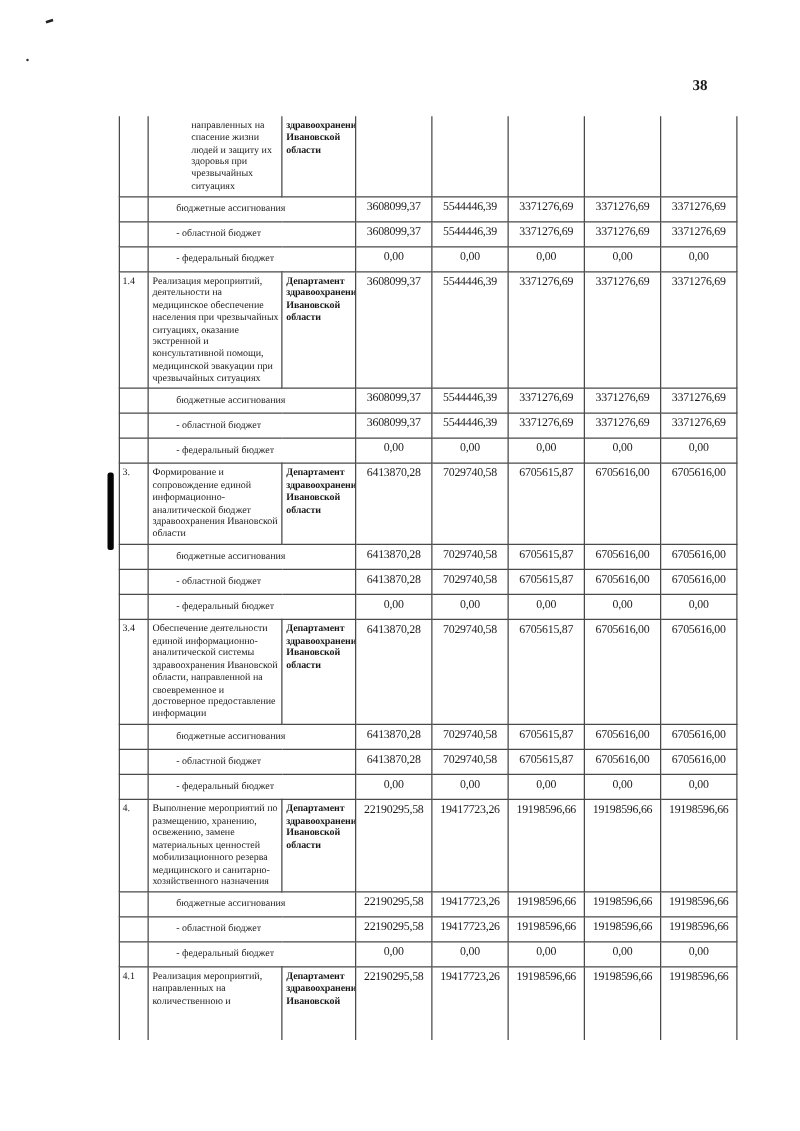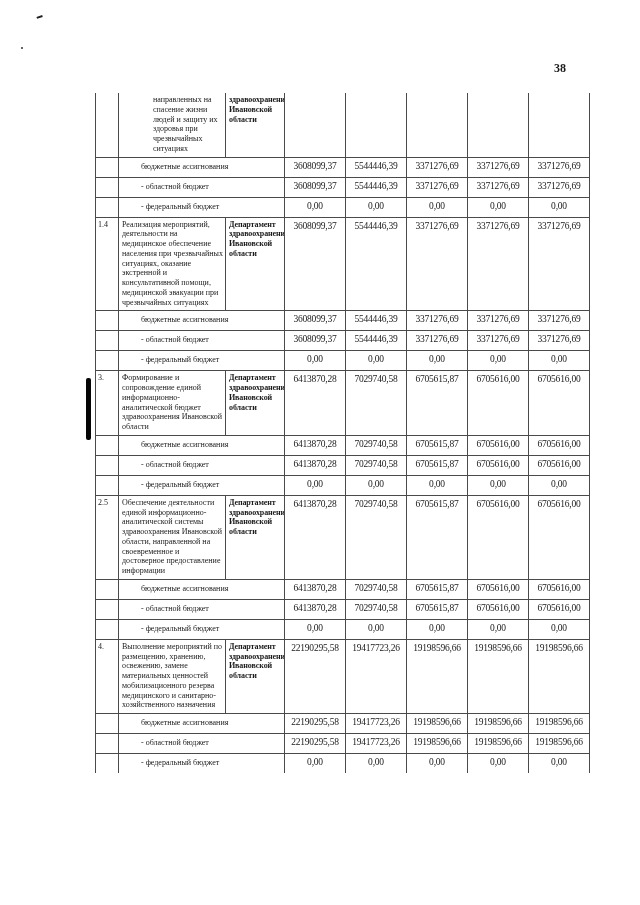--- a/index.html
+++ b/index.html
@@ -198,21 +198,21 @@
       <tr class="row-sub">
         <td class="num-cell"></td>
         <td class="label-cell" colspan="2">- федеральный бюджет</td>
         <td class="val-cell">0,00</td>
         <td class="val-cell">0,00</td>
         <td class="val-cell">0,00</td>
         <td class="val-cell">0,00</td>
         <td class="val-cell">0,00</td>
       </tr>
       <tr class="row-main">
-        <td class="num-cell">2.5</td>
+        <td class="num-cell">3.4</td>
         <td class="desc-cell">Обеспечение деятельности единой информационно-аналитической системы здравоохранения Ивановской области, направленной на своевременное и достоверное предоставление информации</td>
         <td class="dept-cell">Департамент здравоохранения Ивановской области</td>
         <td class="val-cell">6413870,28</td>
         <td class="val-cell">7029740,58</td>
         <td class="val-cell">6705615,87</td>
         <td class="val-cell">6705616,00</td>
         <td class="val-cell">6705616,00</td>
       </tr>
       <tr class="row-sub">
         <td class="num-cell"></td>
@@ -271,14 +271,24 @@
       </tr>
       <tr class="row-sub">
         <td class="num-cell"></td>
         <td class="label-cell" colspan="2">- федеральный бюджет</td>
         <td class="val-cell">0,00</td>
         <td class="val-cell">0,00</td>
         <td class="val-cell">0,00</td>
         <td class="val-cell">0,00</td>
         <td class="val-cell">0,00</td>
       </tr>
+      <tr class="row-main row-last">
+        <td class="num-cell">4.1</td>
+        <td class="desc-cell">Реализация мероприятий, направленных на количественною и</td>
+        <td class="dept-cell">Департамент здравоохранения Ивановской</td>
+        <td class="val-cell">22190295,58</td>
+        <td class="val-cell">19417723,26</td>
+        <td class="val-cell">19198596,66</td>
+        <td class="val-cell">19198596,66</td>
+        <td class="val-cell">19198596,66</td>
+      </tr>
     </tbody>
 </table>
 
 </body></html>

